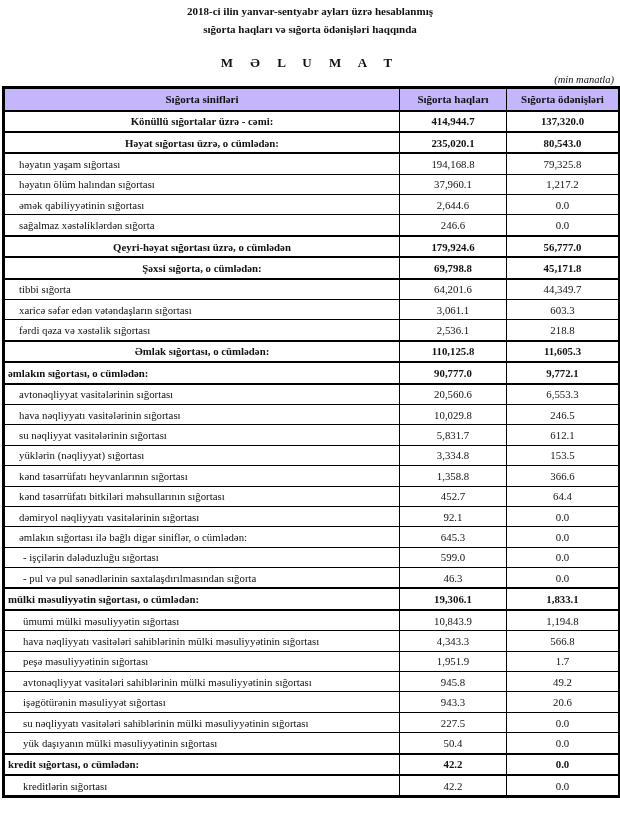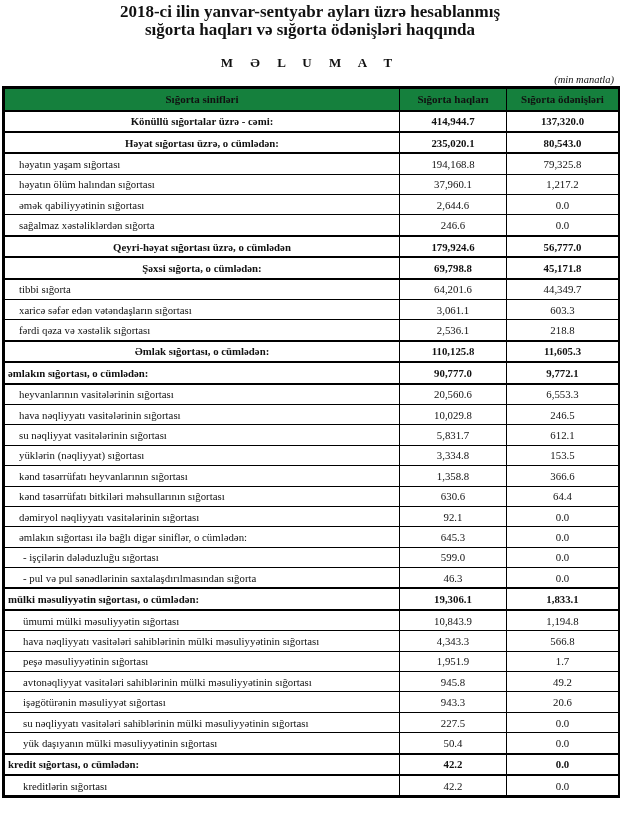--- a/index.html
+++ b/index.html
@@ -1,42 +1,42 @@
 <!DOCTYPE html>
 <html><head>
 <meta charset="utf-8">
 <style>
   html,body{margin:0;padding:0;background:#fff;}
   body{
     width:620px;height:814px;position:relative;overflow:hidden;
     font-family:"Liberation Serif","DejaVu Serif",serif;color:#111;
   }
   .title-block{text-align:center;padding-top:3px;line-height:17.5px;}
-  .title-line{font-weight:bold;font-size:17px;}
+  .title-line{font-weight:bold;font-size:11px;}
   .title-main{font-weight:bold;font-size:13px;letter-spacing:7px;margin-top:16px;}
   .unit-note{
     text-align:right;font-style:italic;font-size:10.5px;
     padding-right:6px;margin-top:2px;margin-bottom:1px;
   }
   table.report{
     border-collapse:collapse;table-layout:fixed;
     width:616px;margin-left:2px;
     border:3px solid #000;
     font-size:10.8px;
   }
   col.c1{width:396px;}
   col.c2{width:107px;}
   col.c3{width:113px;}
   th,td{
     border:1.5px solid #000;
     padding:0;overflow:hidden;white-space:nowrap;
     height:19.4px;vertical-align:middle;
   }
   th{
-    background:#15803d;font-weight:bold;text-align:center;
+    background:#c4b5fd;font-weight:bold;text-align:center;
     height:21px;border-bottom:2px solid #000;font-size:11px;
   }
   td{border-top-width:1px;border-bottom-width:1px;}
   td.c-val{text-align:center;}
   td.c-label{text-align:left;}
   
   tr.k-section td{border-top-width:2px;border-bottom-width:2px;font-weight:bold;text-align:center;}
   tr.k-section td.c-label{}
   tr.k-group td{border-top-width:2px;border-bottom-width:2px;font-weight:bold;}
   tr.k-group td.c-label{padding-left:3px;}
@@ -129,21 +129,21 @@
         <td class="c-label">Əmlak sığortası, o cümlədən:</td>
         <td class="c-val">110,125.8</td>
         <td class="c-val">11,605.3</td>
       </tr>
       <tr class="k-group">
         <td class="c-label">əmlakın sığortası,  o cümlədən:</td>
         <td class="c-val">90,777.0</td>
         <td class="c-val">9,772.1</td>
       </tr>
       <tr class="k-item">
-        <td class="c-label">heyvanlarının vasitələrinin sığortası</td>
+        <td class="c-label">avtonəqliyyat vasitələrinin sığortası</td>
         <td class="c-val">20,560.6</td>
         <td class="c-val">6,553.3</td>
       </tr>
       <tr class="k-item">
         <td class="c-label">hava nəqliyyatı vasitələrinin sığortası</td>
         <td class="c-val">10,029.8</td>
         <td class="c-val">246.5</td>
       </tr>
       <tr class="k-item">
         <td class="c-label">su nəqliyyat vasitələrinin sığortası</td>
@@ -155,21 +155,21 @@
         <td class="c-val">3,334.8</td>
         <td class="c-val">153.5</td>
       </tr>
       <tr class="k-item">
         <td class="c-label">kənd təsərrüfatı heyvanlarının sığortası</td>
         <td class="c-val">1,358.8</td>
         <td class="c-val">366.6</td>
       </tr>
       <tr class="k-item">
         <td class="c-label">kənd təsərrüfatı bitkiləri məhsullarının sığortası</td>
-        <td class="c-val">630.6</td>
+        <td class="c-val">452.7</td>
         <td class="c-val">64.4</td>
       </tr>
       <tr class="k-item">
         <td class="c-label">dəmiryol nəqliyyatı vasitələrinin sığortası</td>
         <td class="c-val">92.1</td>
         <td class="c-val">0.0</td>
       </tr>
       <tr class="k-item">
         <td class="c-label">əmlakın sığortası ilə bağlı digər siniflər,  o cümlədən:</td>
         <td class="c-val">645.3</td>

